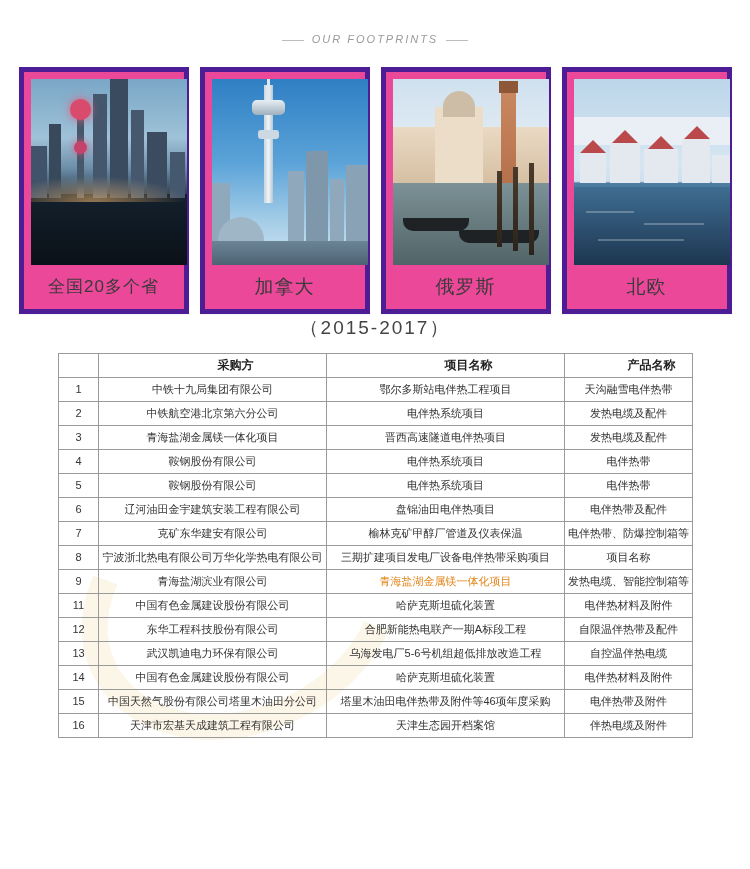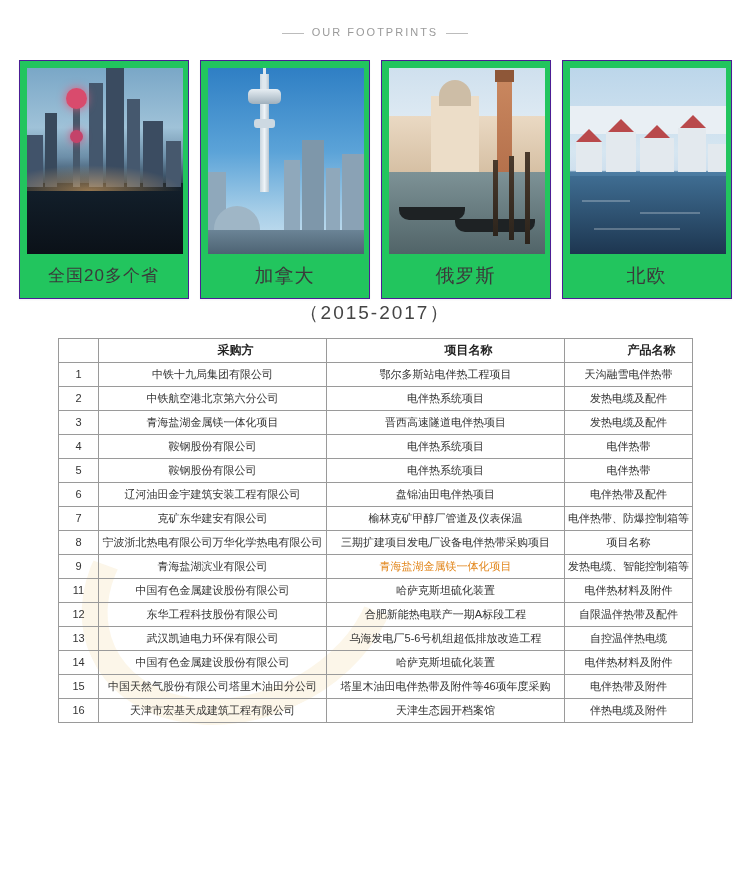--- a/index.html
+++ b/index.html
@@ -61,45 +61,47 @@
   }
   .heading-cn {
     font-size: 27px;
     letter-spacing: 3px;
     color: #3c3c3c;
     font-weight: normal;
     line-height: 1;
     white-space: nowrap;
   }
   .heading-en {
+    margin-top: 7px;
     font-size: 11px;
     letter-spacing: 2px;
     color: #9a9a9a;
     text-align: center;
+    font-style: italic;
   }
   .heading-en .en-line {
     display: inline-block;
     vertical-align: middle;
     width: 22px;
     height: 1px;
     background: #bcbcbc;
     margin: 0 8px;
   }
 
   
   .cards {
     display: flex;
     justify-content: center;
     gap: 11px;
     margin-top: 22px;
   }
   .card {
     width: 170px;
-    background: #22c55e;
-    border: 1px solid #4c1d95;
+    background: #ec4899;
+    border: 5px solid #4c1d95;
     padding: 7px 7px 0 7px;
     box-shadow: 0 1px 2px rgba(0,0,0,0.05);
   }
   .card-photo {
     width: 156px;
     height: 186px;
     position: relative;
     overflow: hidden;
   }
   .card-caption {

